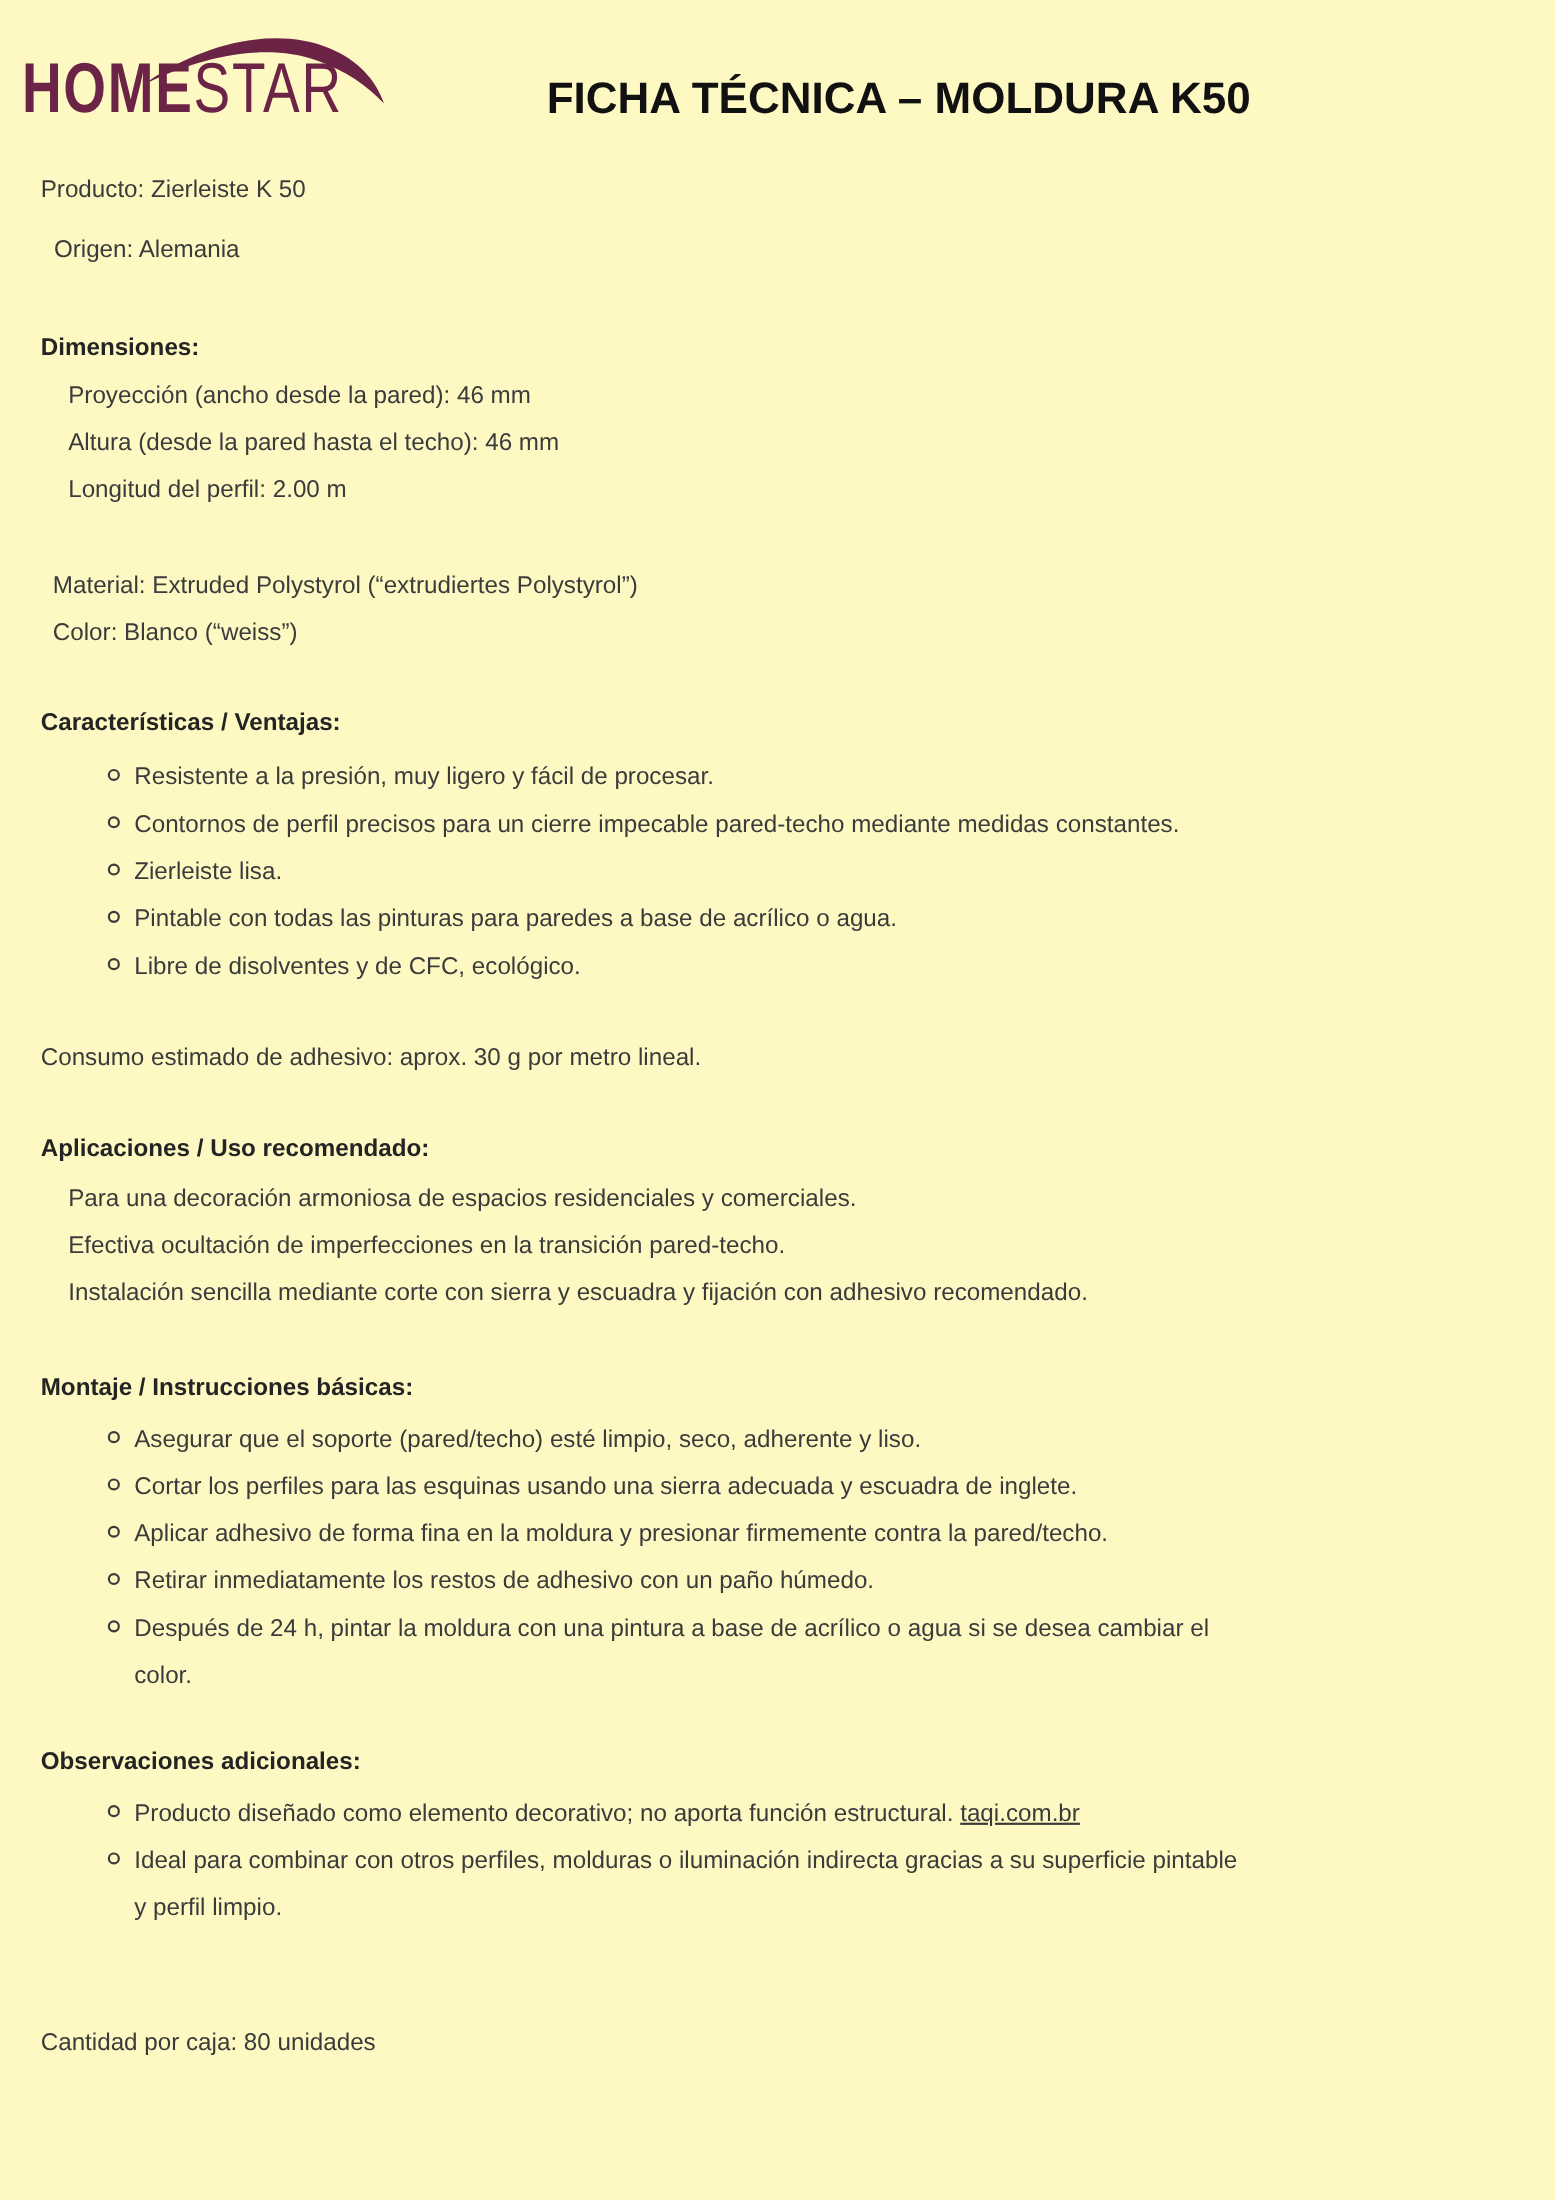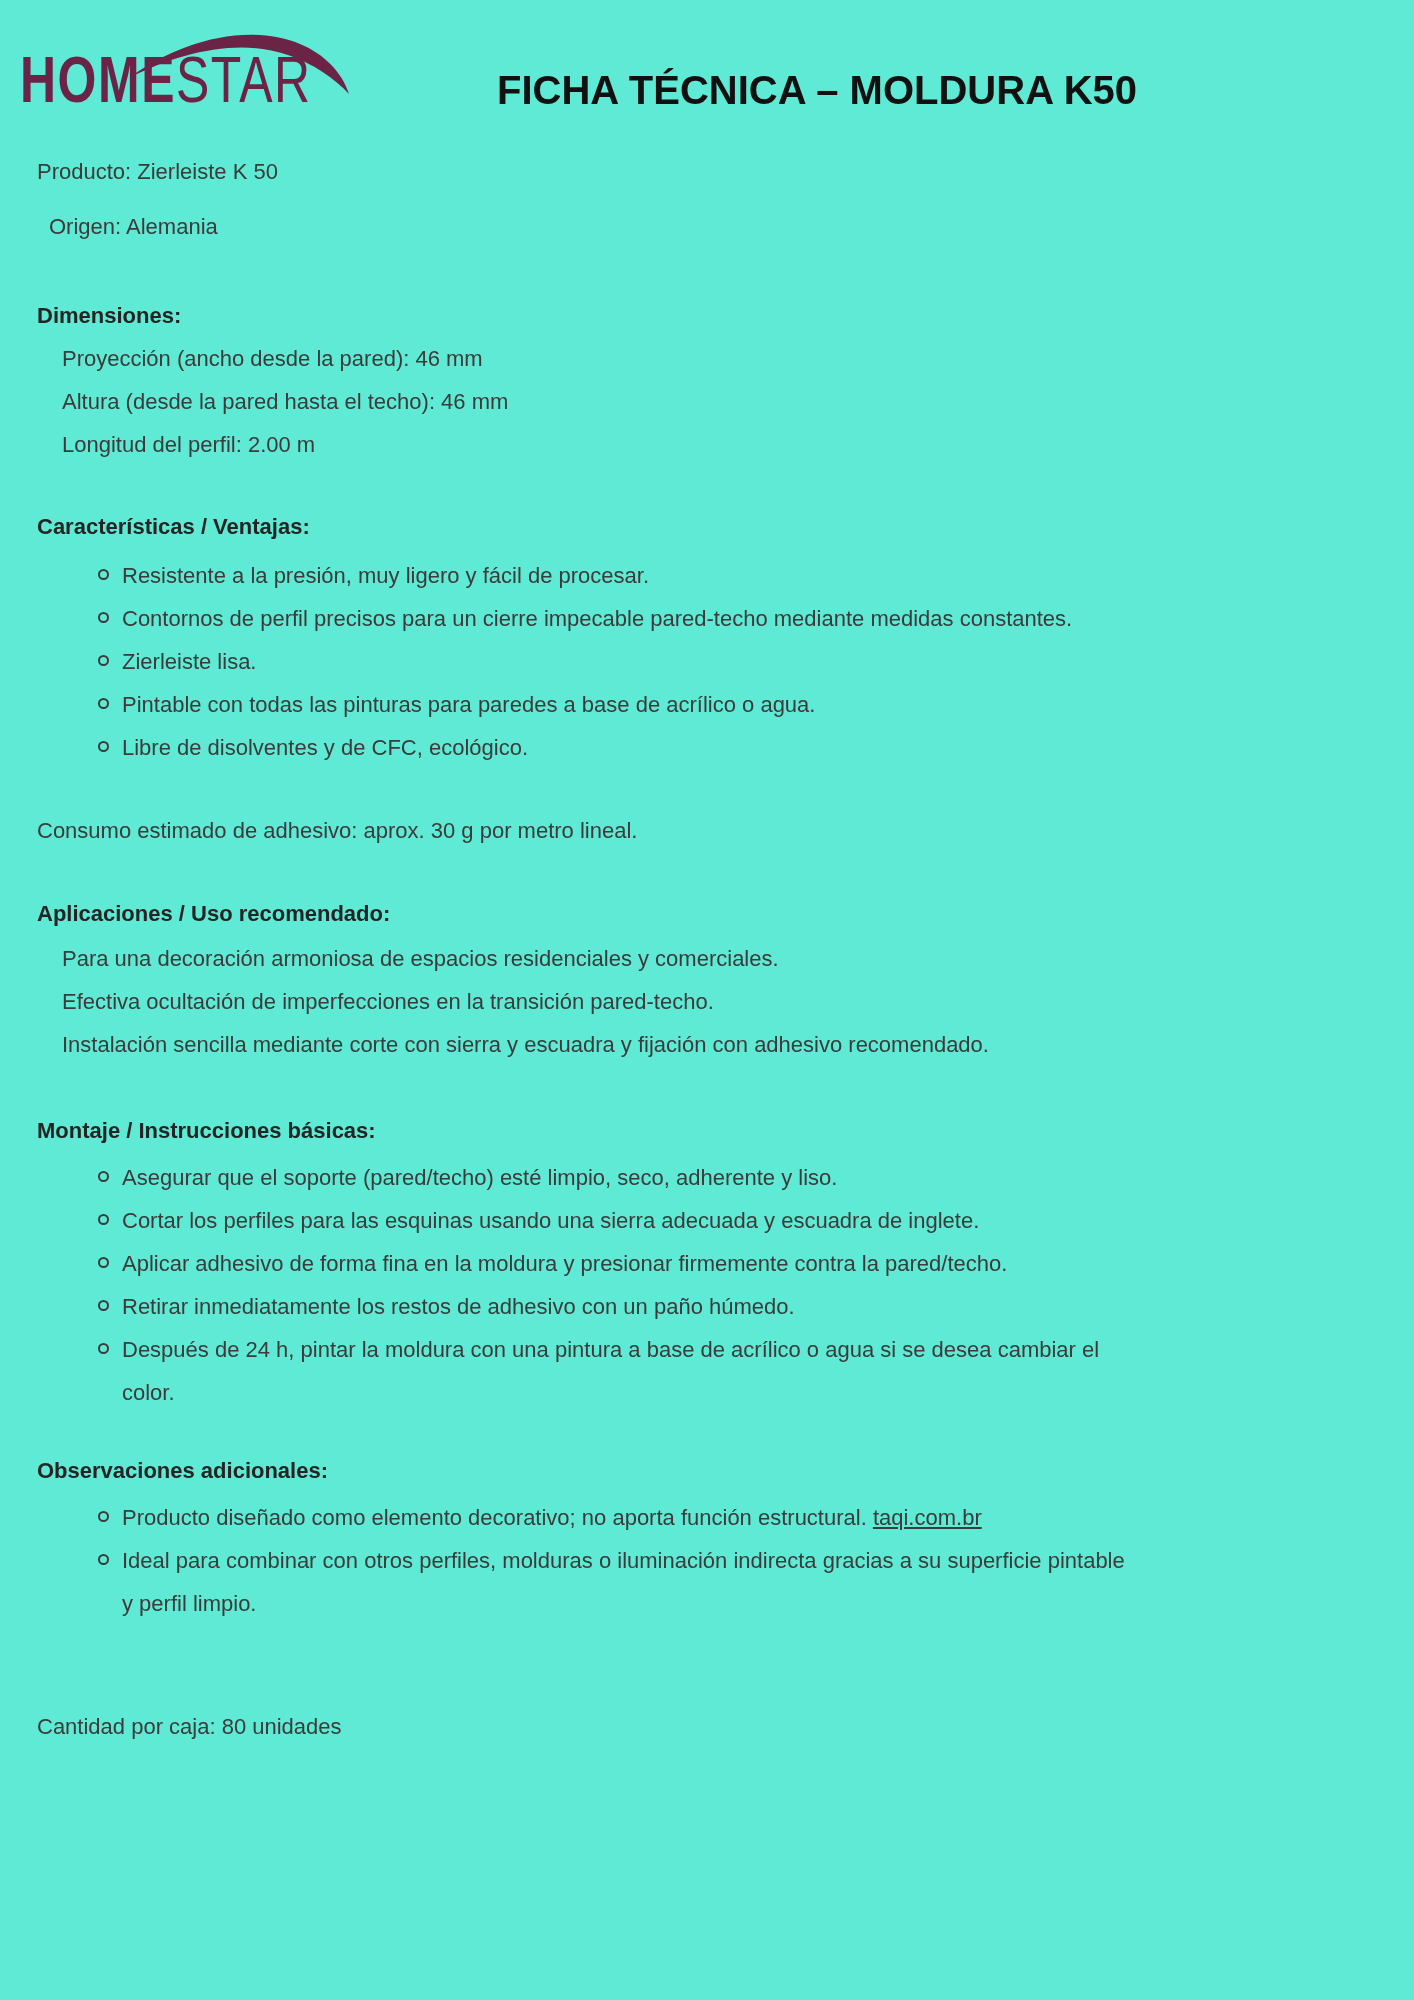--- a/index.html
+++ b/index.html
@@ -1,19 +1,19 @@
 <!DOCTYPE html>
 <html><head>
 <meta charset="utf-8">
 <style>
   html,body { margin:0; padding:0; background:#ffffff; }
   .page {
     position:relative;
     width:1414px; height:2000px;
-    background:#5eead4;
+    background:#fef9c3;
     overflow:hidden;
     font-family:"Liberation Sans", sans-serif;
     color:#3b3b3b;
   }
   
   .logo { position:absolute; left:20px; top:48px; color:#6b2346; }
   .logo-swoosh { position:absolute; left:108px; top:-20px; width:222px; height:74px; }
   .logo-word {
     display:inline-block;
     font-size:64px; line-height:1;
@@ -63,20 +63,24 @@
   <div class="content">
 
     <p class="line" style="margin:0">Producto: Zierleiste K 50</p>
     <p class="line" style="margin:12px">Origen: Alemania</p>
 
     <p class="heading mt-46" style="margin-bottom:0">Dimensiones:</p>
     <div class="line ind-25">Proyección (ancho desde la pared): 46 mm</div>
     <div class="line ind-25">Altura (desde la pared hasta el techo): 46 mm</div>
     <div class="line ind-25">Longitud del perfil: 2.00 m</div>
 
+    <div class="mt-44">
+      <div class="line ind-11">Material: Extruded Polystyrol (“extrudiertes Polystyrol”)</div>
+      <div class="line ind-11">Color: Blanco (“weiss”)</div>
+    </div>
 
     <p class="heading mt-39" style="margin-bottom:0">Características / Ventajas:</p>
     <div class="bullets mt-6">
       <div class="bullet">
         <span class="marker"></span>
         <div class="line">Resistente a la presión, muy ligero y fácil de procesar.</div>
       </div>
       <div class="bullet">
         <span class="marker"></span>
         <div class="line">Contornos de perfil precisos para un cierre impecable pared-techo mediante medidas constantes.</div>

